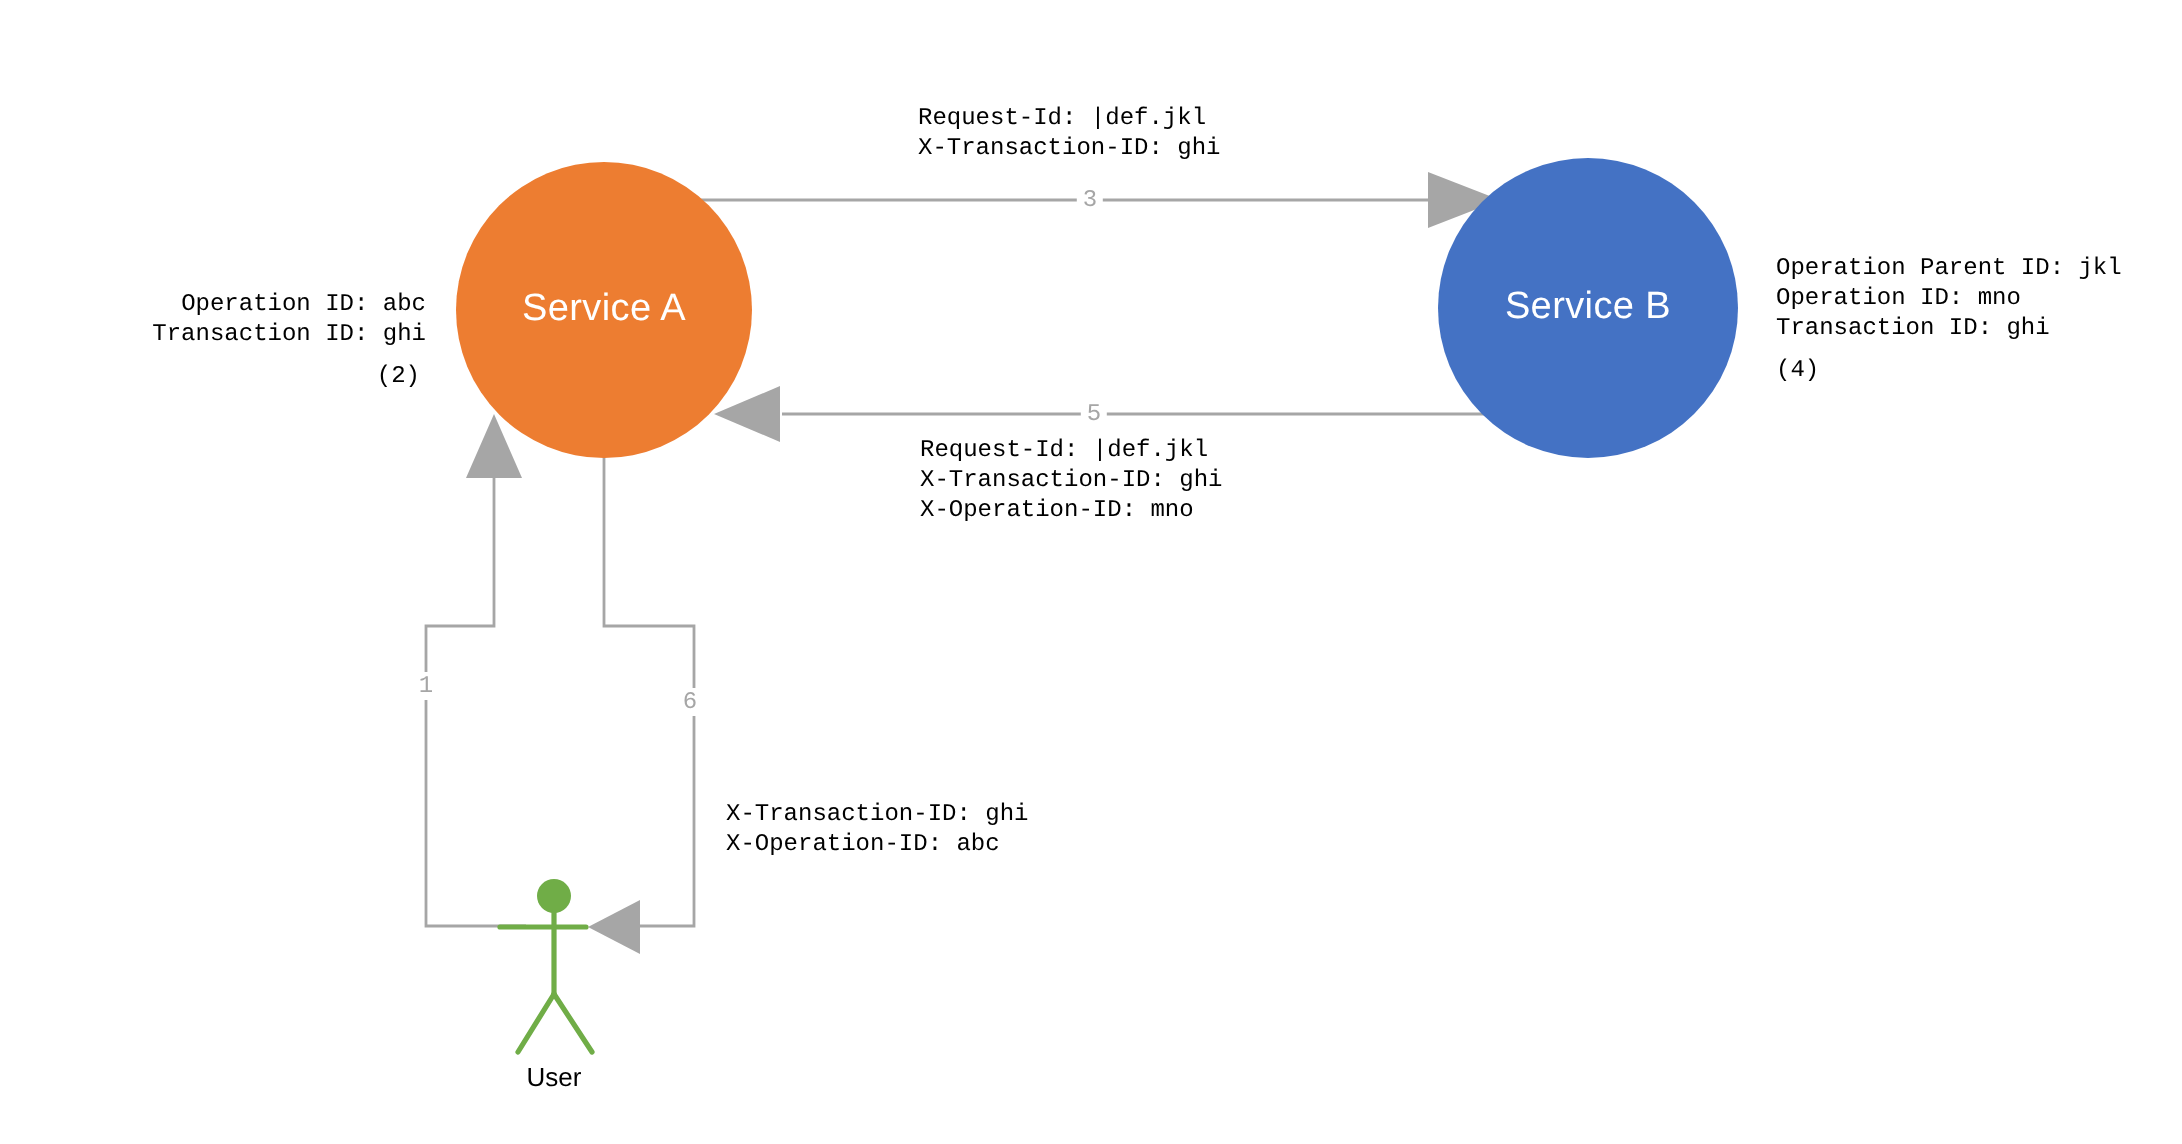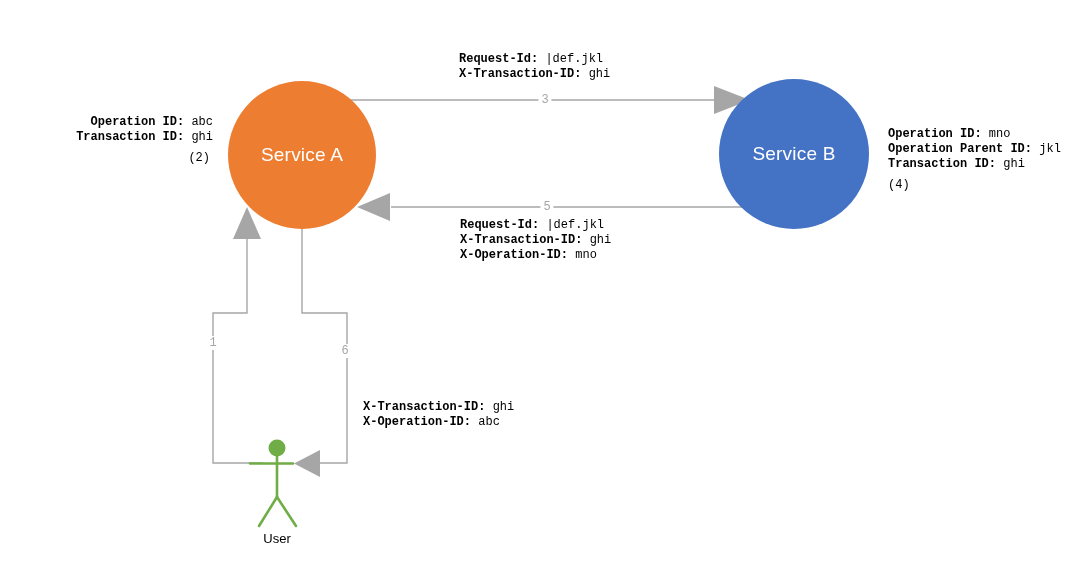--- a/index.html
+++ b/index.html
@@ -39,24 +39,24 @@
   #node-service-b { left: 719px; top: 79px; width: 150px; height: 150px; background: var(--service-b, #4472C4); }
 
   .hdr {
     position: absolute;
     font-family: "Liberation Mono", monospace;
     font-size: 12px;
     line-height: 15px;
     color: var(--text, #000000);
     white-space: nowrap;
   }
-  .hdr b { font-weight: 700; }
+  .hdr b { font-weight: 400; }
   .count-line { margin-top: 6px; }
 
-  #info-service-a { left: 0; top: 115px; width: 213px; text-align: right; }
+  #info-service-a { left: 0; top: 145px; width: 213px; text-align: right; }
   #info-service-a .count-line { padding-right: 3px; }
   #info-service-b { left: 888px; top: 127px; }
   #headers-arrow-3 { left: 459px; top: 52px; }
   #headers-arrow-5 { left: 460px; top: 218px; }
   #headers-arrow-6 { left: 363px; top: 400px; }
 
   .step-num {
     position: absolute;
     transform: translate(-50%, -50%);
     background: var(--background, #ffffff);
@@ -115,22 +115,22 @@
     <span>Service A</span>
   </div>
 
   <div class="hdr" id="info-service-a">
     <div><b>Operation ID:</b> <span>abc</span></div>
     <div><b>Transaction ID:</b> <span>ghi</span></div>
     <div class="count-line">(2)</div>
   </div>
 
   <div class="hdr" id="info-service-b">
+    <div><b>Operation Parent ID:</b> <span>jkl</span></div>
     <div><b>Operation ID:</b> <span>mno</span></div>
-    <div><b>Operation Parent ID:</b> <span>jkl</span></div>
     <div><b>Transaction ID:</b> <span>ghi</span></div>
     <div class="count-line">(4)</div>
   </div>
 
   <div class="hdr" id="headers-arrow-3">
     <div><b>Request-Id:</b> <span>|def.jkl</span></div>
     <div><b>X-Transaction-ID:</b> <span>ghi</span></div>
   </div>
 
   <div class="hdr" id="headers-arrow-5">

